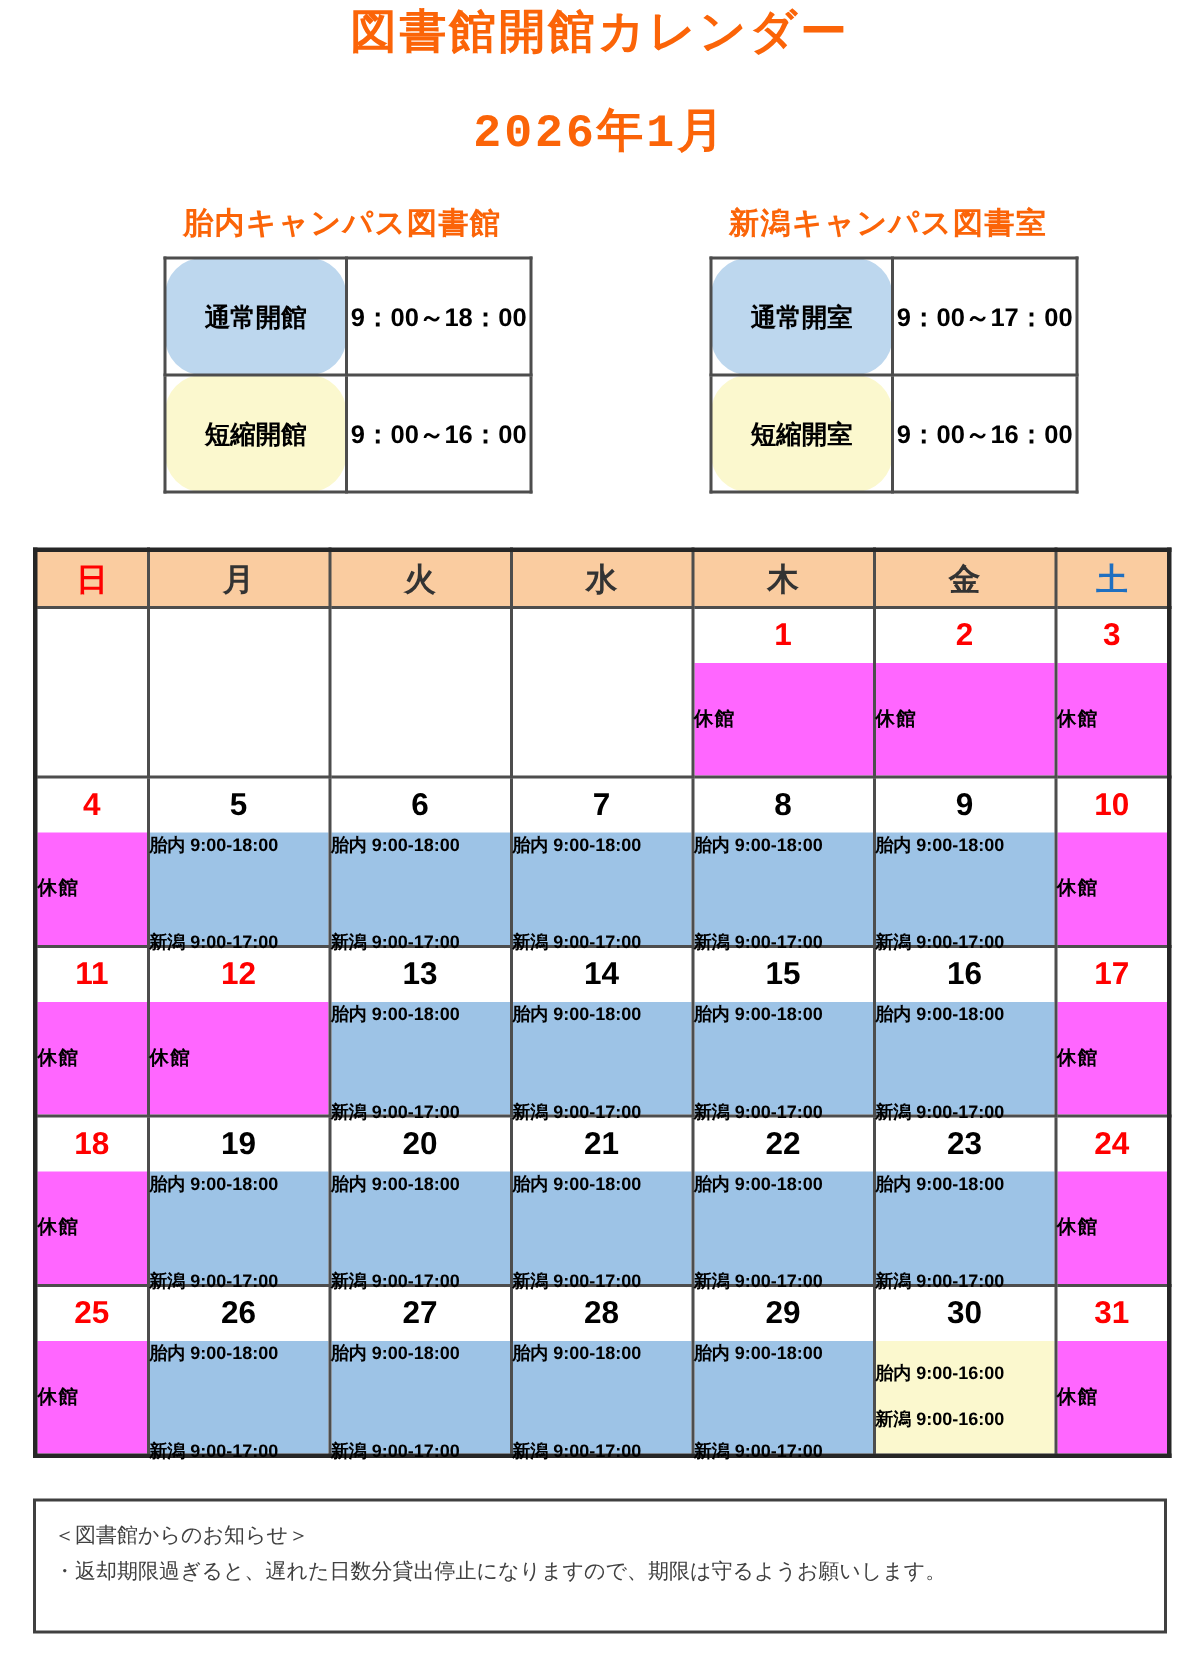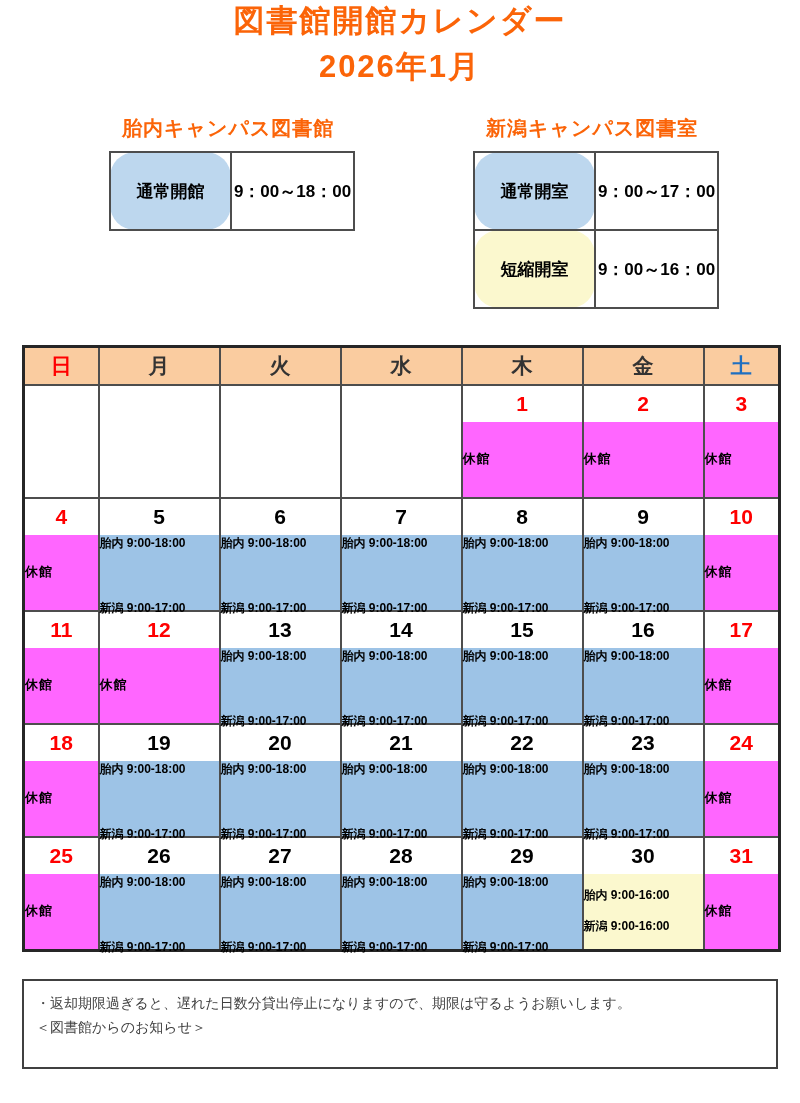--- a/index.html
+++ b/index.html
@@ -8,21 +8,21 @@
     width: 800px; height: 1103px;
     background: #ffffff;
     font-family: "Liberation Sans", "DejaVu Sans", sans-serif;
   }
   
   .page-header { text-align: center; }
   .page-header h1, .page-header h2 {
     margin: 0; color: var(--orange);
     font-size: 31px; font-weight: bold; letter-spacing: 2px;
   }
-  .page-header h2 { margin-top: 4px; }
+  .page-header h2 { margin-top: 24px; font-family: Liberation Mono, monospace; }
 
   
   .legends { display: flex; margin-top: 27px; margin-left: 12px; }
   .legend-block:first-child { margin-left: 97px; }
   .legend-block:last-child { margin-left: 118px; }
   .legend-heading {
     color: var(--orange); font-weight: bold; font-size: 20px;
     margin: 0 0 9px 13px; letter-spacing: 1px; white-space: nowrap;
   }
   .legend-table { border-collapse: collapse; }
@@ -88,20 +88,24 @@
 </header>
 
 <section class="legends">
   <div class="legend-block">
     <div class="legend-heading">胎内キャンパス図書館</div>
     <table class="legend-table">
       <tbody>
         <tr>
           <td class="lbl blue">通常開館</td>
           <td class="val">9：00～18：00</td>
+        </tr>
+        <tr>
+          <td class="lbl yellow">短縮開館</td>
+          <td class="val">9：00～16：00</td>
         </tr>
       </tbody>
     </table>
   </div>
   <div class="legend-block">
     <div class="legend-heading">新潟キャンパス図書室</div>
     <table class="legend-table">
       <tbody>
         <tr>
           <td class="lbl blue">通常開室</td>
@@ -354,15 +358,15 @@
           <div class="date-num red">31</div>
           <div class="status closed">
             <div class="status-line">休館</div>
           </div>
         </td>
       </tr>
     </tbody>
 </table>
 
 <div class="notice">
+  <p>＜図書館からのお知らせ＞</p>
   <p>・返却期限過ぎると、遅れた日数分貸出停止になりますので、期限は守るようお願いします。</p>
-  <p>＜図書館からのお知らせ＞</p>
 </div>
 
 </body></html>

